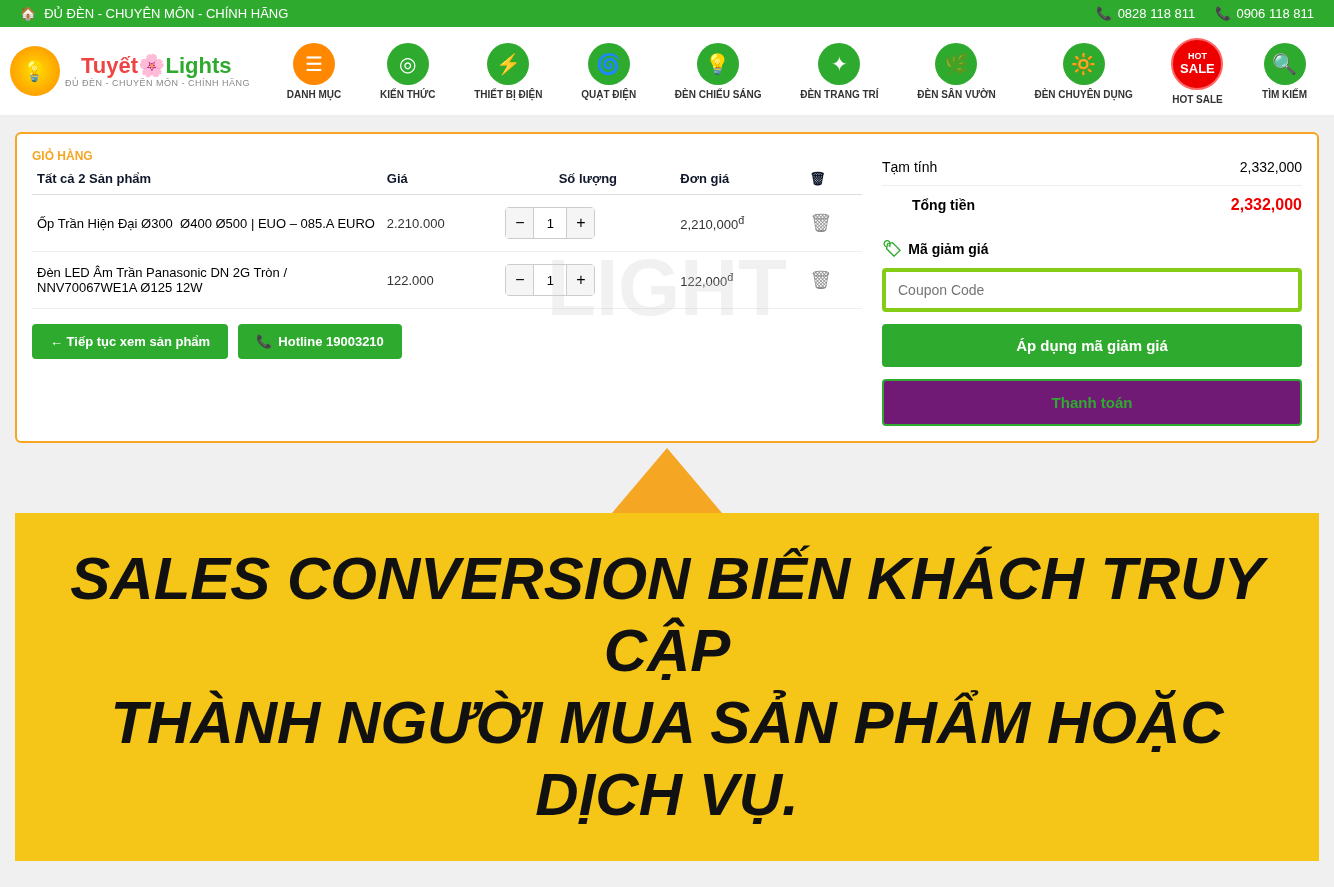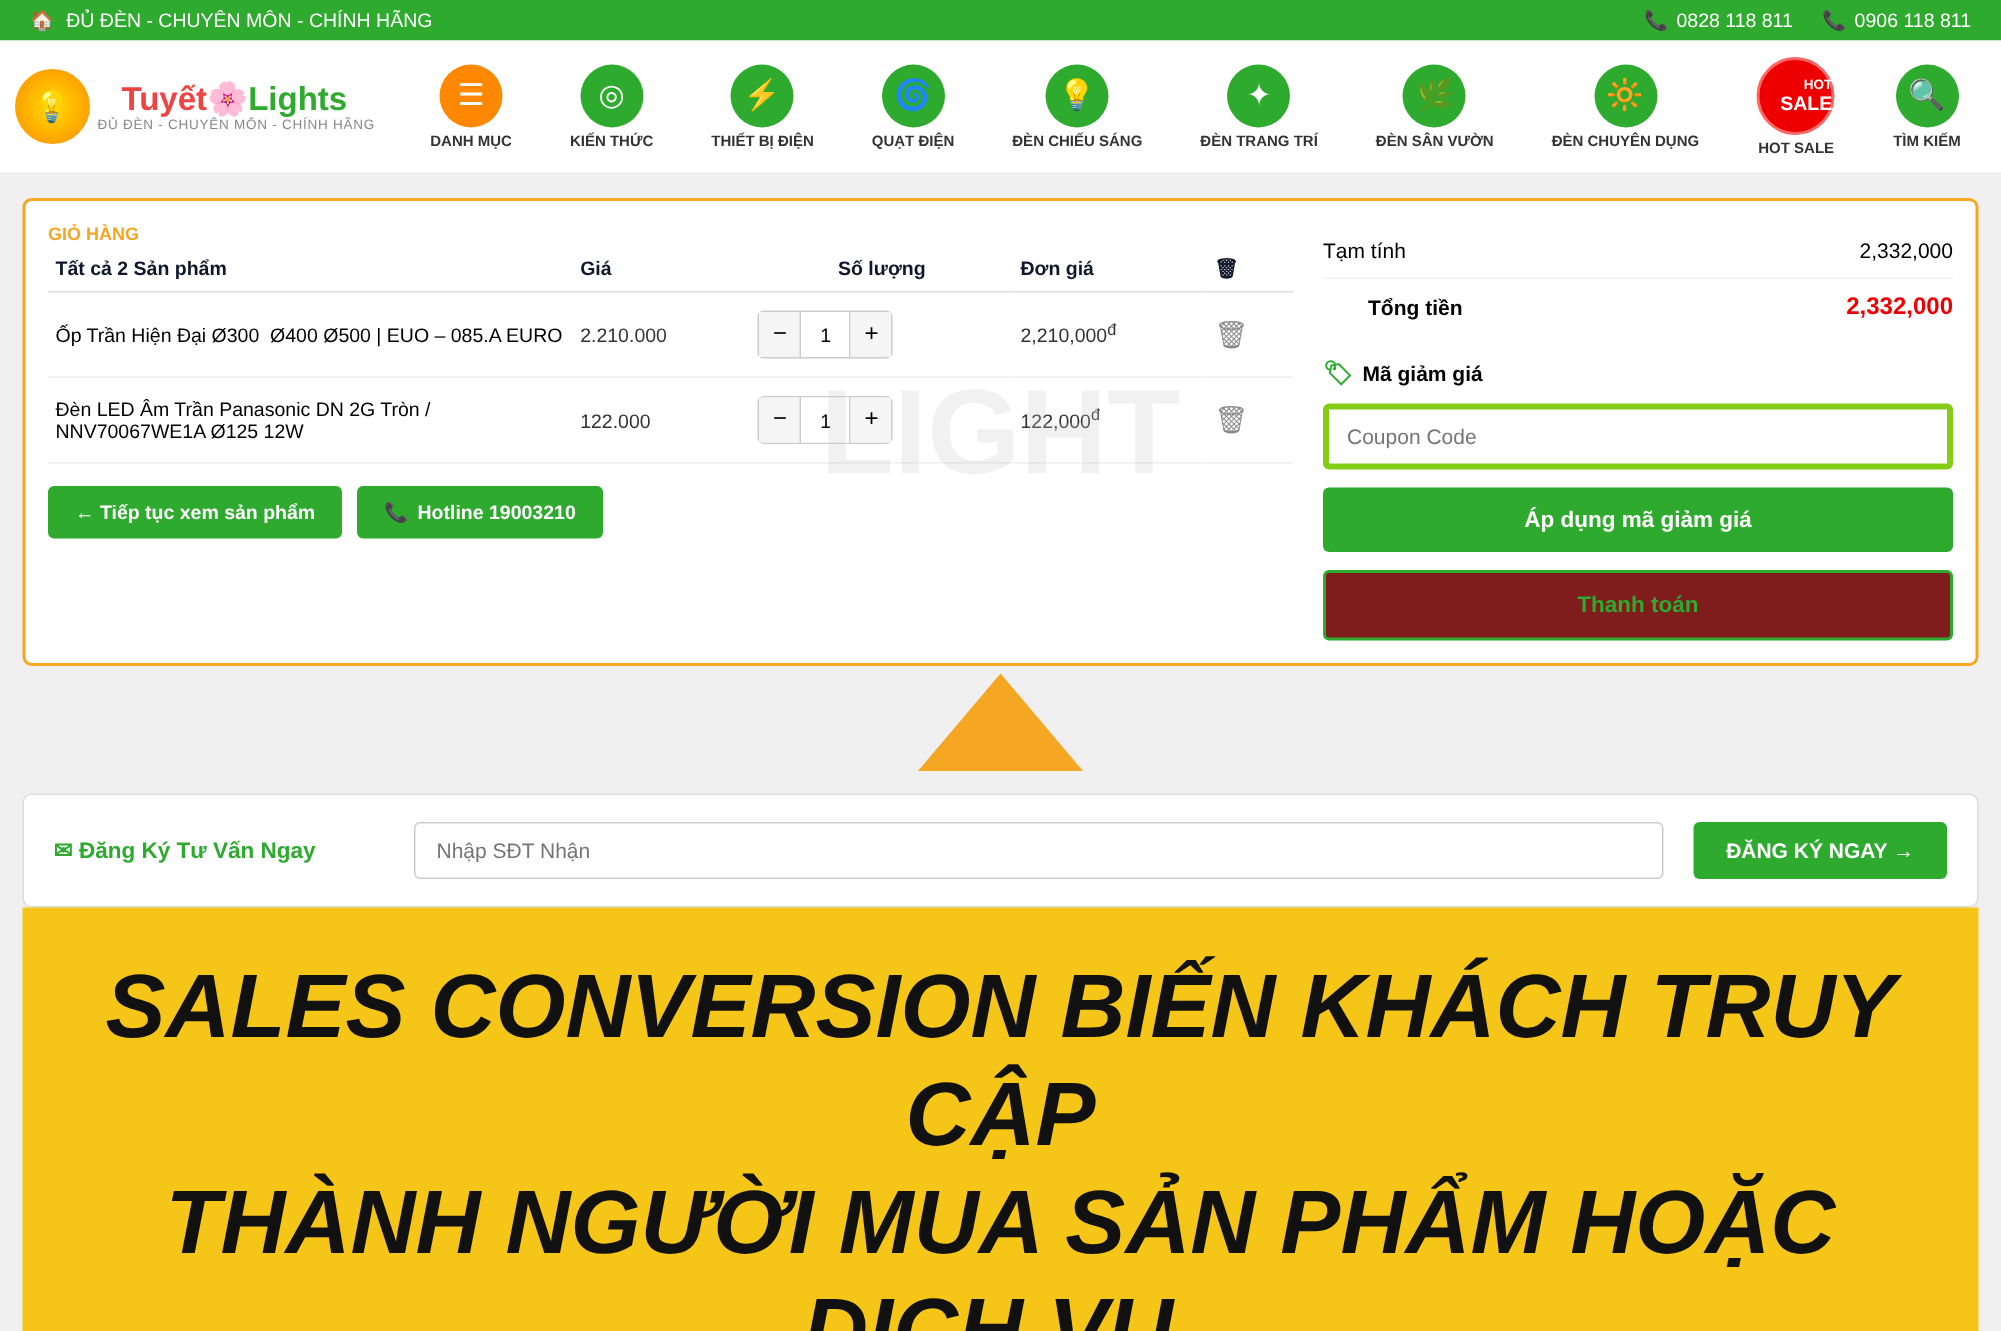--- a/index.html
+++ b/index.html
@@ -125,21 +125,21 @@
     .coupon-input {
       width: 100%; border: 4px solid #84cc16; border-radius: 4px;
       padding: 10px 12px; font-size: 14px; color: #aaa; margin-bottom: 12px;
     }
     .btn-apply {
       width: 100%; background: #2eaa2e; color: white; border: none;
       padding: 13px; border-radius: 4px; cursor: pointer; font-size: 15px; font-weight: bold;
       margin-bottom: 12px;
     }
     .btn-checkout {
-      width: 100%; background: #7f1d1d; color: #2eaa2e; border: 2px solid #2eaa2e;
+      width: 100%; background: #701a75; color: #2eaa2e; border: 2px solid #2eaa2e;
       padding: 13px; border-radius: 4px; cursor: pointer; font-size: 15px; font-weight: bold;
     }
 
     
     .newsletter-section {
       background: white;
       border: 1px solid #ddd;
       border-radius: 6px;
       margin-top: 15px;
       padding: 18px 20px;
@@ -227,21 +227,21 @@
     </div>
     <div class="nav-item">
       <div class="nav-icon green">🌿</div>
       <div class="nav-label">ĐÈN SÂN VƯỜN</div>
     </div>
     <div class="nav-item">
       <div class="nav-icon green">🔆</div>
       <div class="nav-label">ĐÈN CHUYÊN DỤNG</div>
     </div>
     <div class="nav-item">
-      <div style="width:52px;height:52px;background:#e00;border-radius:50%;display:flex;flex-direction:column;align-items:flex-end;justify-content:center;border:2px solid #ff6666;">
+      <div style="width:52px;height:52px;background:#e00;border-radius:50%;display:flex;flex-direction:column;align-items:center;justify-content:center;border:2px solid #ff6666;">
         <span style="font-size:9px;color:white;font-weight:bold;">HOT</span>
         <span style="font-size:13px;color:white;font-weight:bold;">SALE</span>
       </div>
       <div class="nav-label">HOT SALE</div>
     </div>
     <div class="nav-item">
       <div class="nav-icon green">🔍</div>
       <div class="nav-label">TÌM KIẾM</div>
     </div>
   </div>
@@ -327,25 +327,20 @@
         <button class="btn-apply">Áp dụng mã giảm giá</button>
         <button class="btn-checkout">Thanh toán</button>
       </div>
     </div>
   </div>
 
   <div style="display:flex;justify-content:center;margin-top:5px;">
     <div style="width:0;height:0;border-left:55px solid transparent;border-right:55px solid transparent;border-bottom:65px solid #f5a623;"></div>
   </div>
 
-  <div class="newsletter-section">
-    <div class="newsletter-label">✉ Đăng Ký Tư Vấn Ngay</div>
-    <input class="newsletter-input" type="text" placeholder="Nhập SĐT Nhận" style="">
-    <button class="btn-register">ĐĂNG KÝ NGAY →</button>
-  </div>
 
   <div class="banner-section">
     <div class="banner-text">
       <div>SALES CONVERSION BIẾN KHÁCH TRUY CẬP</div>
       <div>THÀNH NGƯỜI MUA SẢN PHẨM HOẶC DỊCH VỤ.</div>
     </div>
   </div>
 
 </div>
 

